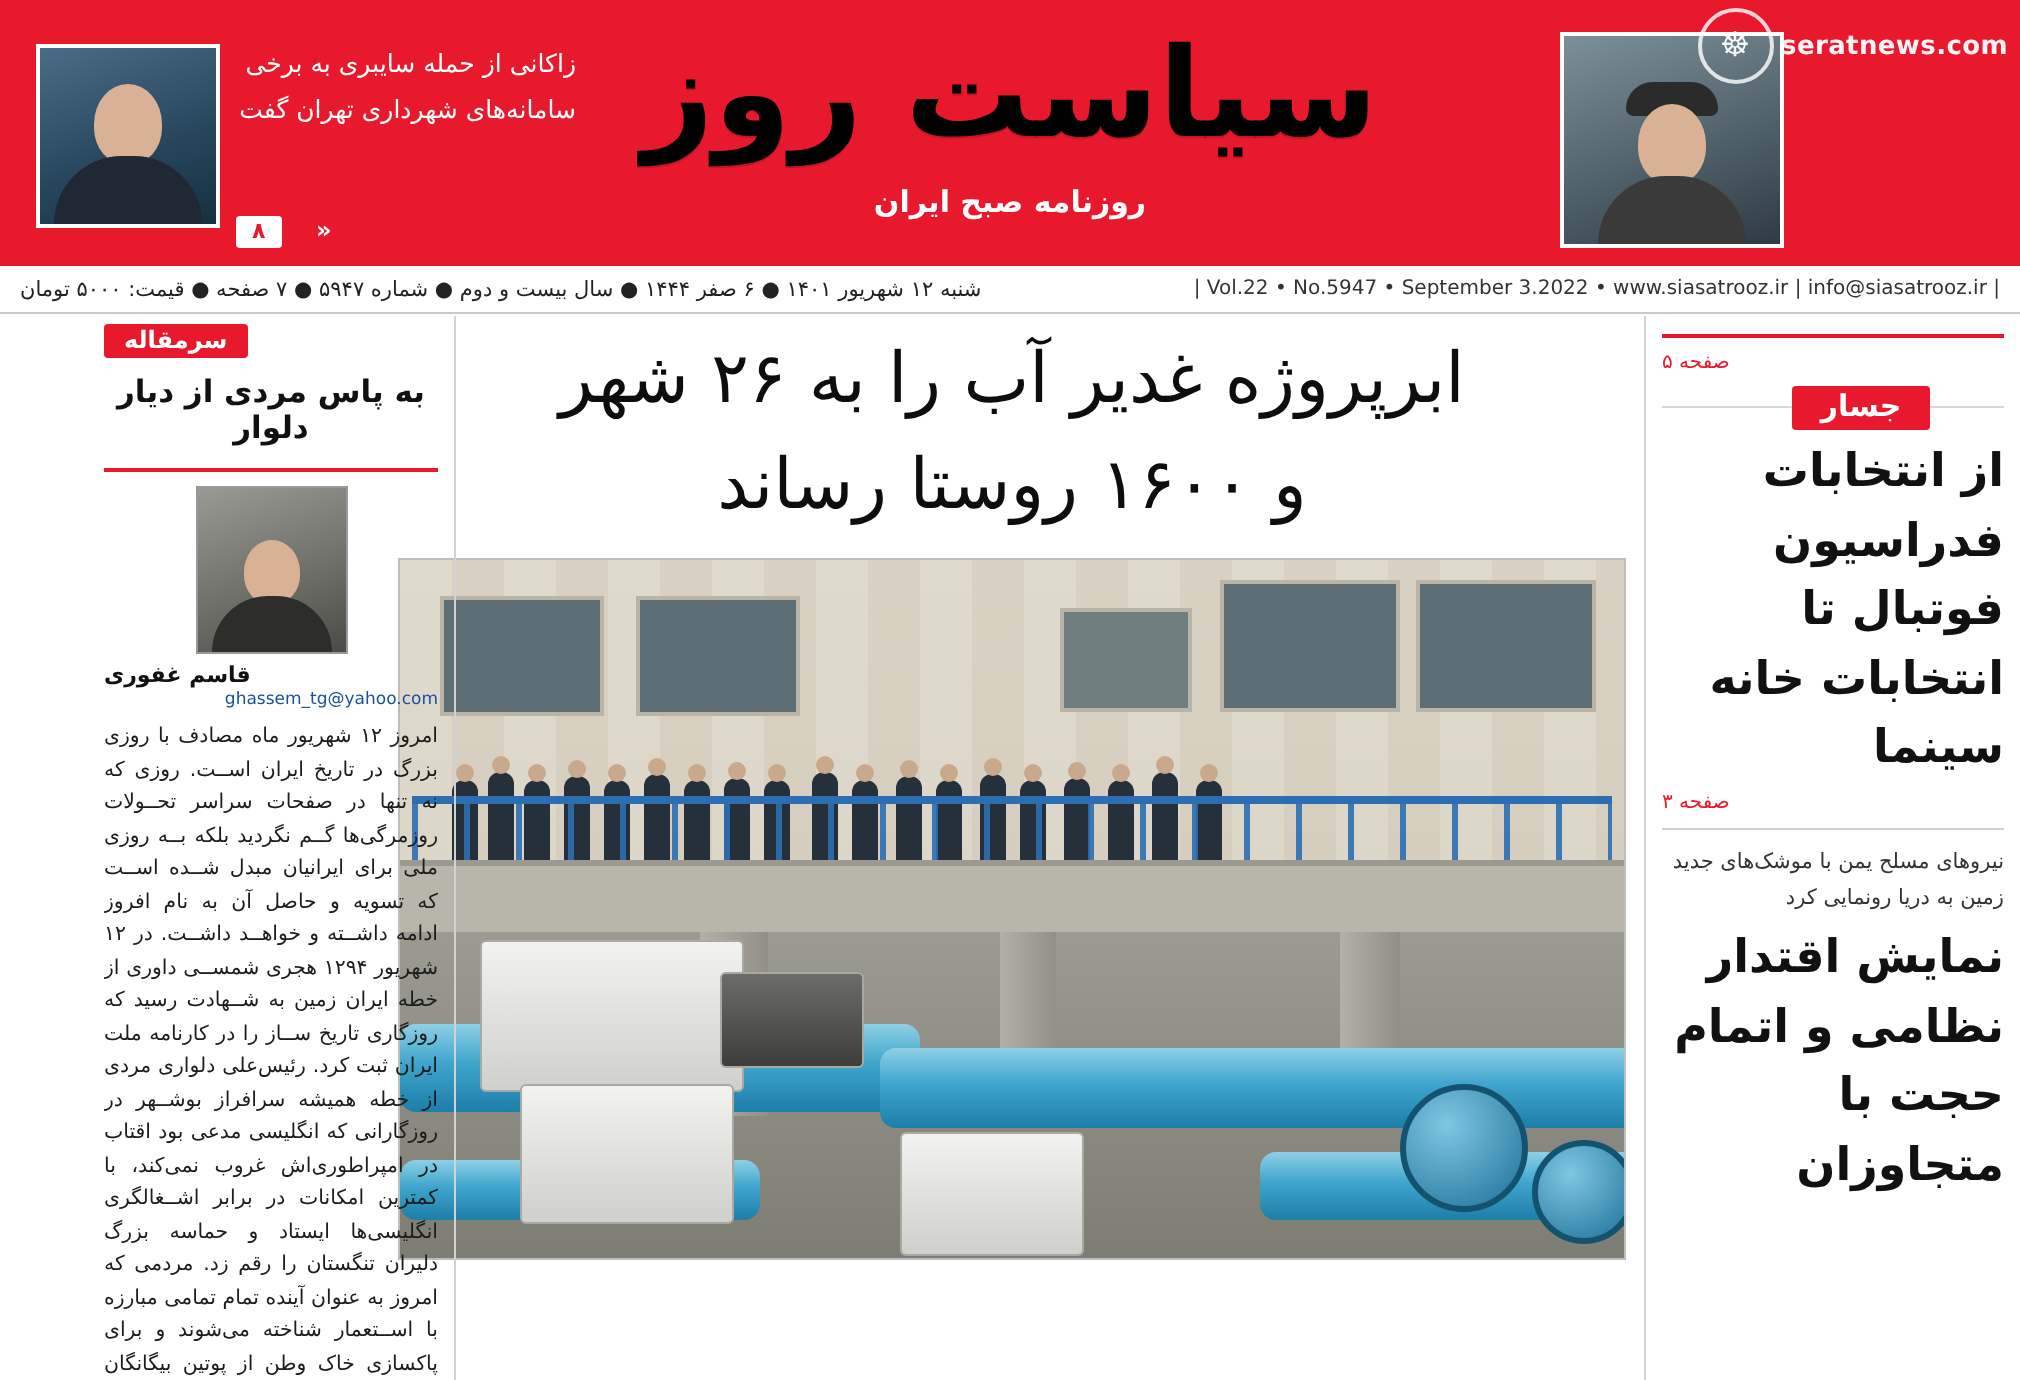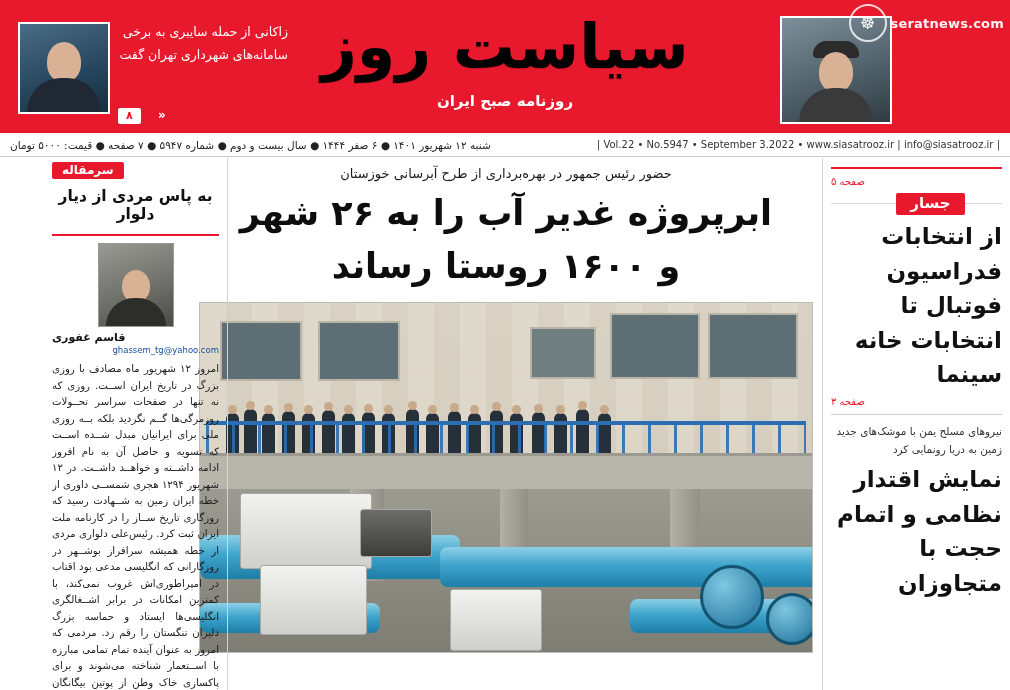--- a/index.html
+++ b/index.html
@@ -254,21 +254,21 @@
   }
   .overline {
     text-align: center;
     font-size: 13px;
     color: #1a1a1a;
     margin: 2px 0 6px 0;
   }
   .main-headline {
     text-align: center;
     font-size: 35px;
-    font-weight: bold;
+    font-weight: normal;
     line-height: 1.5;
     color: #0d0d0d;
     padding: 0 4px;
     letter-spacing: -0.5px;
   }
   .photo {
     position: relative;
     margin-top: 10px;
     width: 100%;
     height: 351px;
@@ -469,21 +469,20 @@
         <span class="section-tag">جسار</span>
       </div>
       <div class="headline-r2">از انتخابات فدراسیون فوتبال تا انتخابات خانه سینما</div>
       <div class="page-ref">صفحه ۳</div>
       <div class="rule-thin"></div>
       <div class="kicker-small">نیروهای مسلح یمن با موشک‌های جدید زمین به دریا رونمایی کرد</div>
       <div class="headline-r2">نمایش اقتدار نظامی و اتمام حجت با متجاوزان</div>
     </div>
 
     <div class="col-center">
-      <div class="overline">حضور رئیس جمهور در بهره‌برداری از طرح آبرسانی خوزستان</div>
       <div class="main-headline">ابرپروژه غدیر آب را به ۲۶ شهر</div>
       <div class="main-headline">و ۱۶۰۰ روستا رساند</div>
 
       <div class="photo">
         <div class="ph-sky"></div>
         <div class="ph-wall"></div>
         <div class="ph-window" style="left:20px;  top:18px;  width:78px;  height:56px;"></div>
         <div class="ph-window" style="left:118px; top:18px;  width:78px;  height:56px;"></div>
         <div class="ph-window" style="left:410px; top:10px;  width:86px;  height:62px;"></div>
         <div class="ph-window" style="left:508px; top:10px;  width:86px;  height:62px;"></div>

